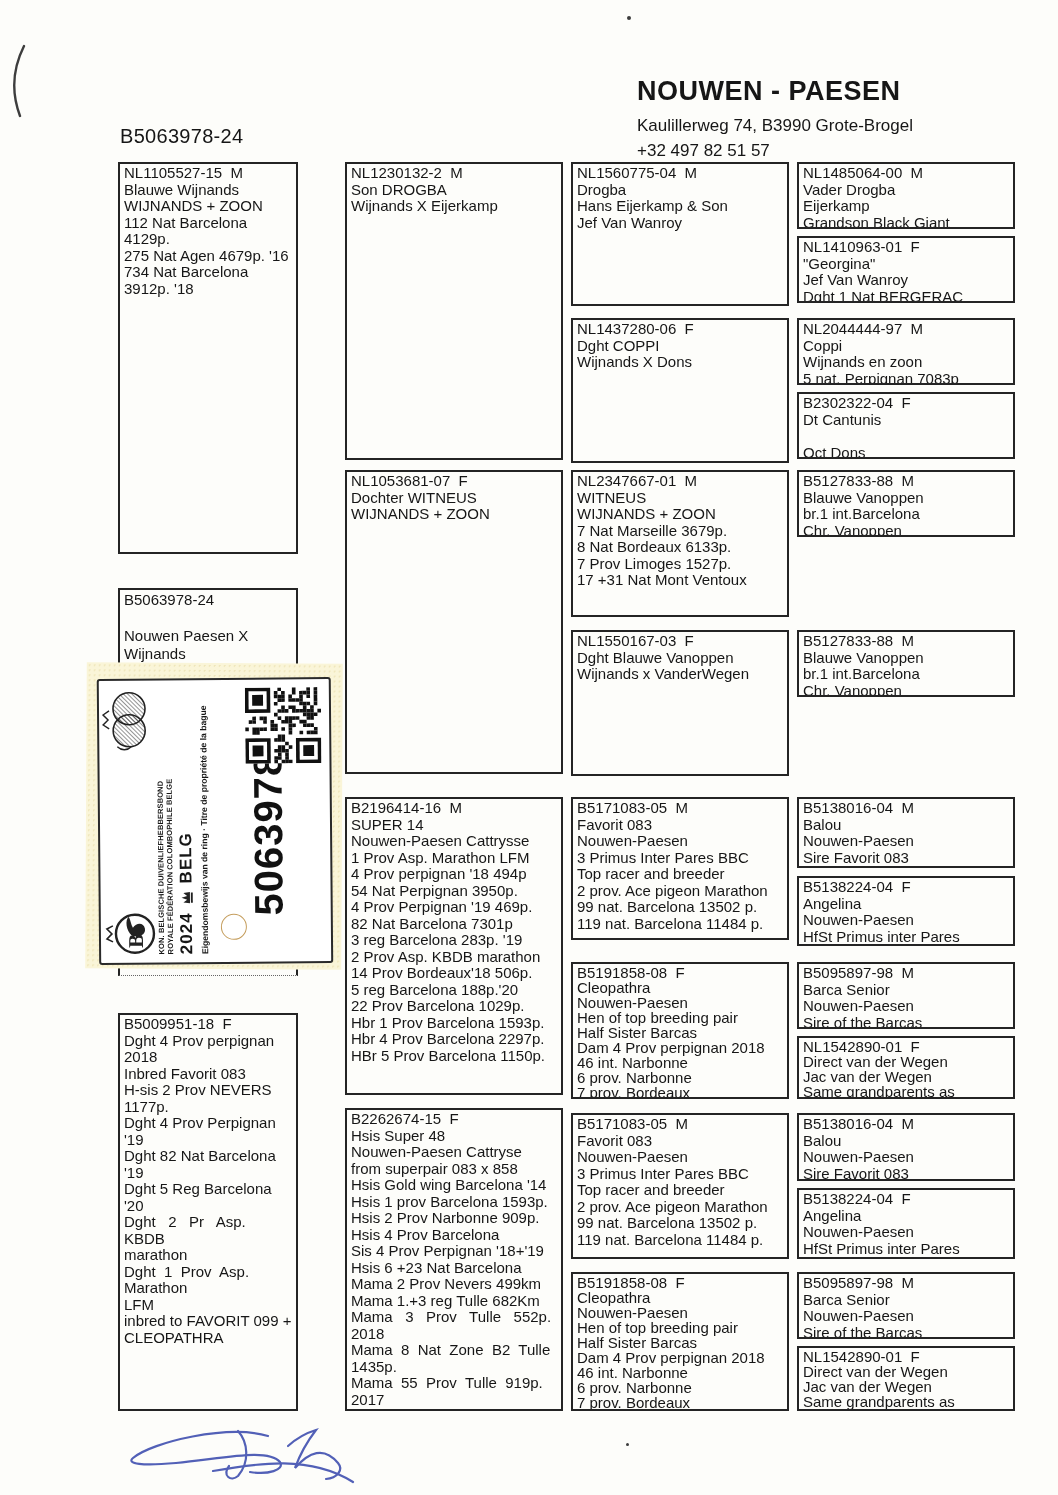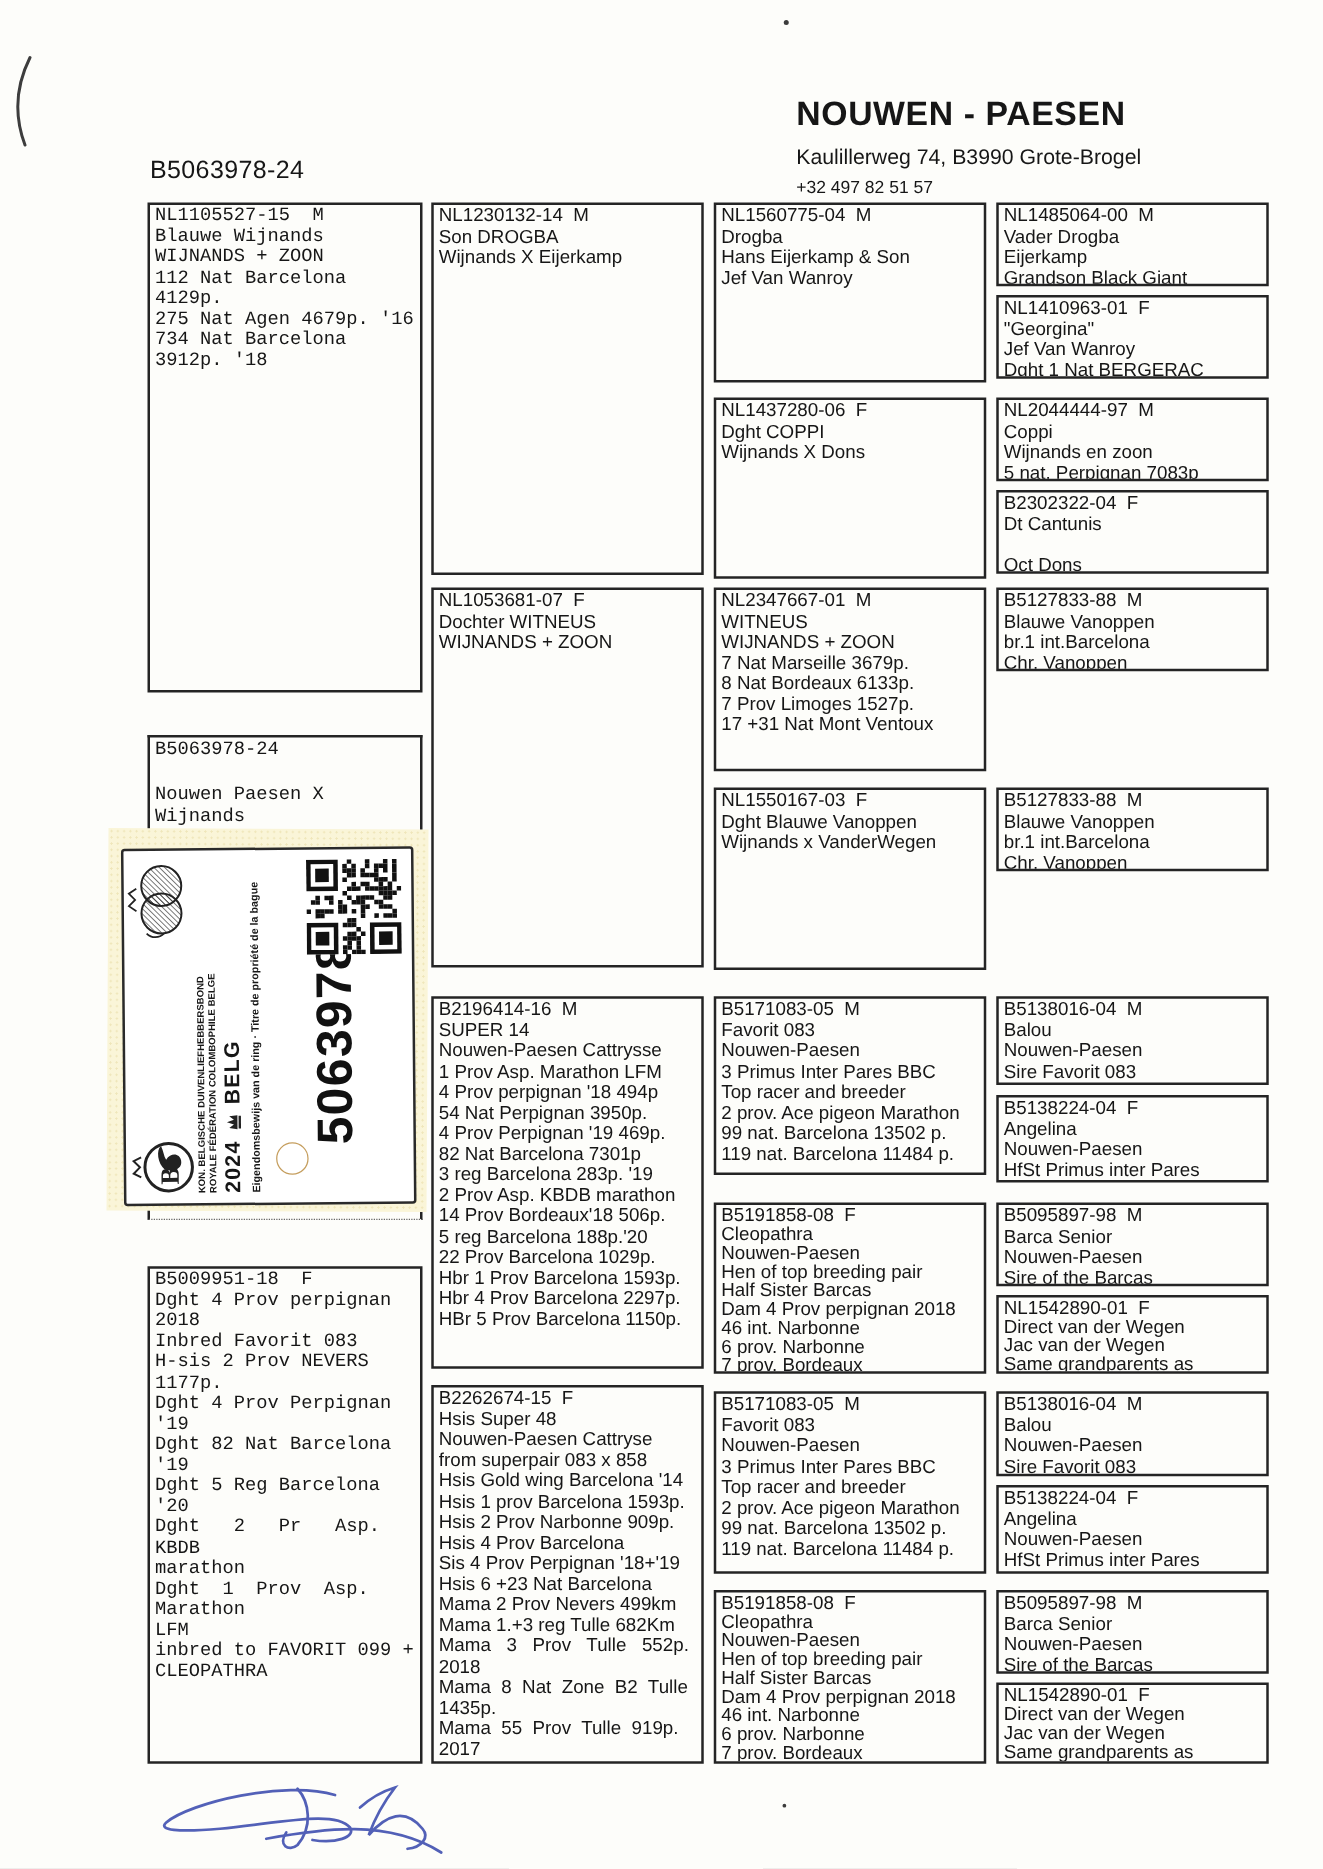--- a/index.html
+++ b/index.html
@@ -4,27 +4,27 @@
 <style>
   html,body{margin:0;padding:0;background:#d8d8d8;}
   .page{position:relative;width:1058px;height:1495px;margin:0 auto;background:#fdfdfa;
         font-family:"Liberation Sans",sans-serif;color:#161616;overflow:hidden;}
 
   
   .doc-ring{position:absolute;left:120px;top:125px;font-size:20px;letter-spacing:.3px;}
   .head-block{position:absolute;left:637px;top:76px;}
   .head-title{font-size:27px;font-weight:bold;letter-spacing:.5px;}
   .head-addr{font-size:17px;margin-top:9px;}
-  .head-phone{font-size:14px;margin-top:5px;}
+  .head-phone{font-size:17px;margin-top:5px;}
 
   
   .box{position:absolute;box-sizing:border-box;border:2px solid #242424;background:#fdfdfa;
        padding:1px 4px;font-size:15px;line-height:16.5px;overflow:hidden;}
   .box .line{white-space:pre-wrap;}
-  .c1{left:118px;width:220px;font-family:Liberation Mono, monospace;}
+  .c1{left:118px;width:180px;}
   .c2{left:345px;width:218px;}
   .c3{left:571px;width:218px;}
   .c4{left:797px;width:218px;}
   .tight{line-height:15px;}
   .owner-box{line-height:18px;border-bottom:1px dotted #666;}
 
   
   .sticker{position:absolute;left:86px;top:663px;width:256px;height:306px;
            background-color:#faf5d8;
            background-image:radial-gradient(#efe6ba 1px, rgba(0,0,0,0) 1px);
@@ -94,21 +94,21 @@
       <div class="line">Dght 5 Reg Barcelona '20</div>
       <div class="line">Dght   2   Pr   Asp.   KBDB</div>
       <div class="line">marathon</div>
       <div class="line">Dght  1  Prov  Asp.  Marathon</div>
       <div class="line">LFM</div>
       <div class="line">inbred to FAVORIT 099 +</div>
       <div class="line">CLEOPATHRA</div>
     </div>
 
   <div class="box c2" style="top:162px;height:298px">
-      <div class="line">NL1230132-14  M</div>
+      <div class="line">NL1230132-2  M</div>
       <div class="line">Son DROGBA</div>
       <div class="line">Wijnands X Eijerkamp</div>
     </div>
   <div class="box c2" style="top:470px;height:304px">
       <div class="line">NL1053681-07  F</div>
       <div class="line">Dochter WITNEUS</div>
       <div class="line">WIJNANDS + ZOON</div>
     </div>
   <div class="box c2" style="top:797px;height:298px">
       <div class="line">B2196414-16  M</div>

